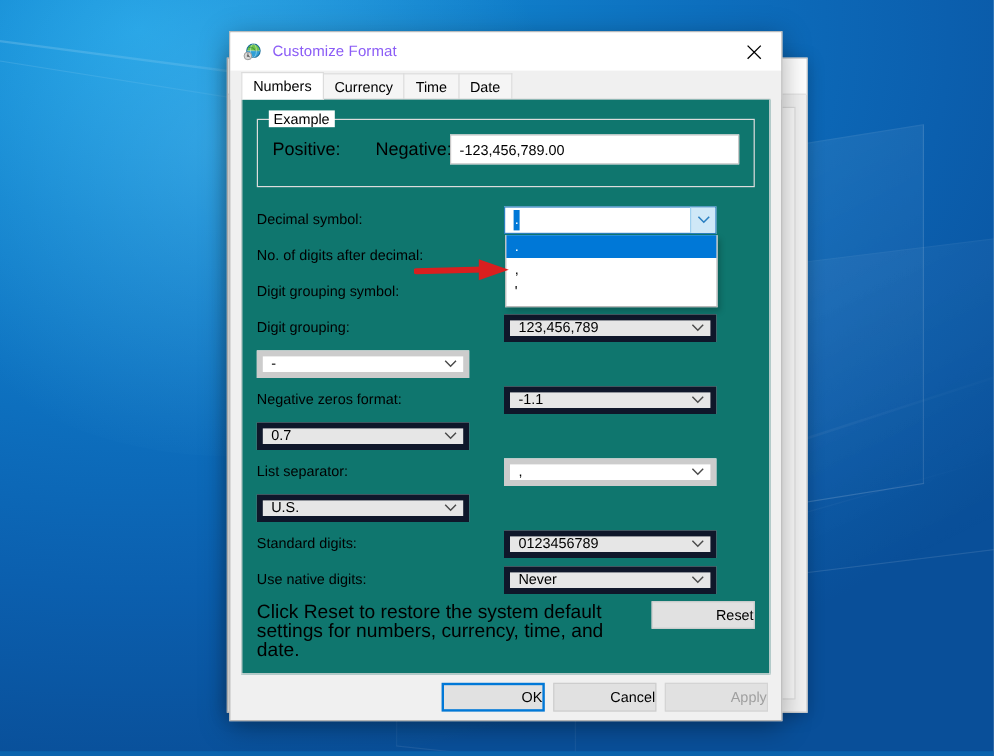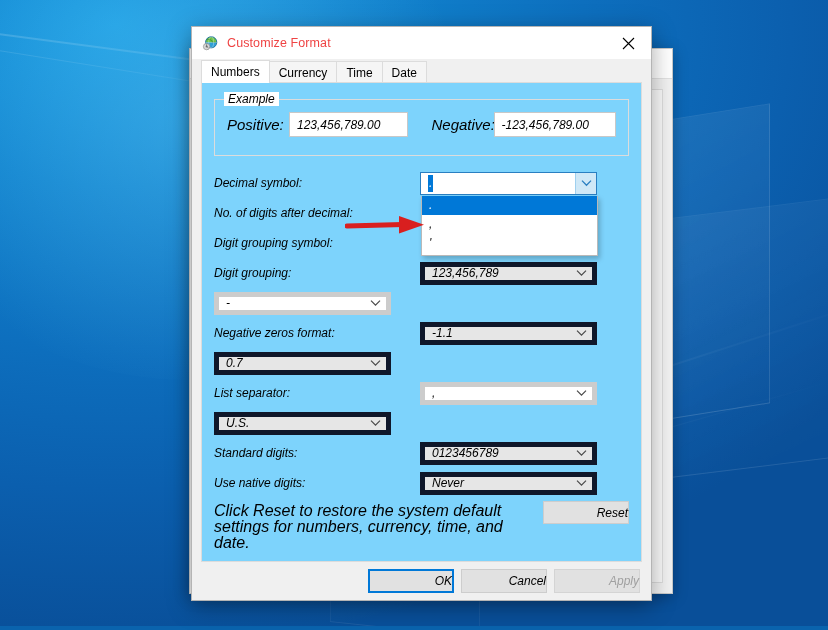--- a/index.html
+++ b/index.html
@@ -91,21 +91,21 @@
     height: 32px; flex: 0 0 32px;
     background: #ffffff;
     display: flex; align-items: center;
     position: relative;
   }
   .title-icon {
     width: 17px; height: 17px; margin-left: 10px; margin-right: 8px;
     position: relative; flex: 0 0 17px;
   }
   .title-text {
-    font-size: 12.5px; color: #ef4444; letter-spacing: .1px;
+    font-size: 12.5px; color: #8b5cf6; letter-spacing: .1px;
   }
   .close-btn {
     position: absolute; right: 0; top: 0;
     width: 45px; height: 32px;
     display: flex; align-items: center; justify-content: center;
     cursor: default;
   }
   .close-btn svg { display: block; }
 
   
@@ -136,26 +136,25 @@
     background: #ffffff;
     height: 23px;
     z-index: 2;
     border-color: #dcdcdc;
   }
 
   
   .panel {
     flex: 1 1 auto;
     margin: 0 9px;
-    background: #7dd3fc;
+    background: #0f766e;
     border: 1px solid #dcdcdc;
     border-top: none;
     position: relative;
     padding: 10px 12px 0 12px;
-    font-style: italic;
   }
 
   
   .groupbox {
     border: 1px solid #dcdcdc;
     margin-top: 6px;
     padding: 12px 12px 18px 12px;
     position: relative;
   }
   .group-legend {
@@ -269,21 +268,21 @@
   }
   .btn.reset-btn { width: 86px; flex: 0 0 86px; }
 
   
   .footer {
     flex: 0 0 38px; height: 38px;
     display: flex; align-items: center; justify-content: flex-end;
     padding-right: 11px;
     gap: 7px;
   }
-  .btn.footer-btn { width: 72px; flex: 0 0 72px; height: 24px; font-style: italic; }
+  .btn.footer-btn { width: 72px; flex: 0 0 72px; height: 24px; }
   .btn.default { border: 2px solid #0078d7; background: #e1e1e1; }
   .btn.disabled { color: #a0a0a0; background: #e1e1e1; border-color: #d4d4d4; }
 
   
   #annotation-arrow {
     position: absolute;
     left: 345px; top: 213px;
     width: 82px; height: 24px;
     z-index: 60;
     pointer-events: none;
@@ -351,23 +350,20 @@
       <span>Date</span>
     </div>
   </div>
 
   <div class="panel">
 
     <div class="groupbox">
       <div class="group-legend">Example</div>
       <div class="example-row">
         <div class="ex-label">Positive:</div>
-        <div class="ex-field">
-          <span>123,456,789.00</span>
-        </div>
         <div class="ex-label neg">Negative:</div>
         <div class="ex-field">
           <span>-123,456,789.00</span>
         </div>
       </div>
     </div>
 
     <div class="settings">
 
       <div class="row">

